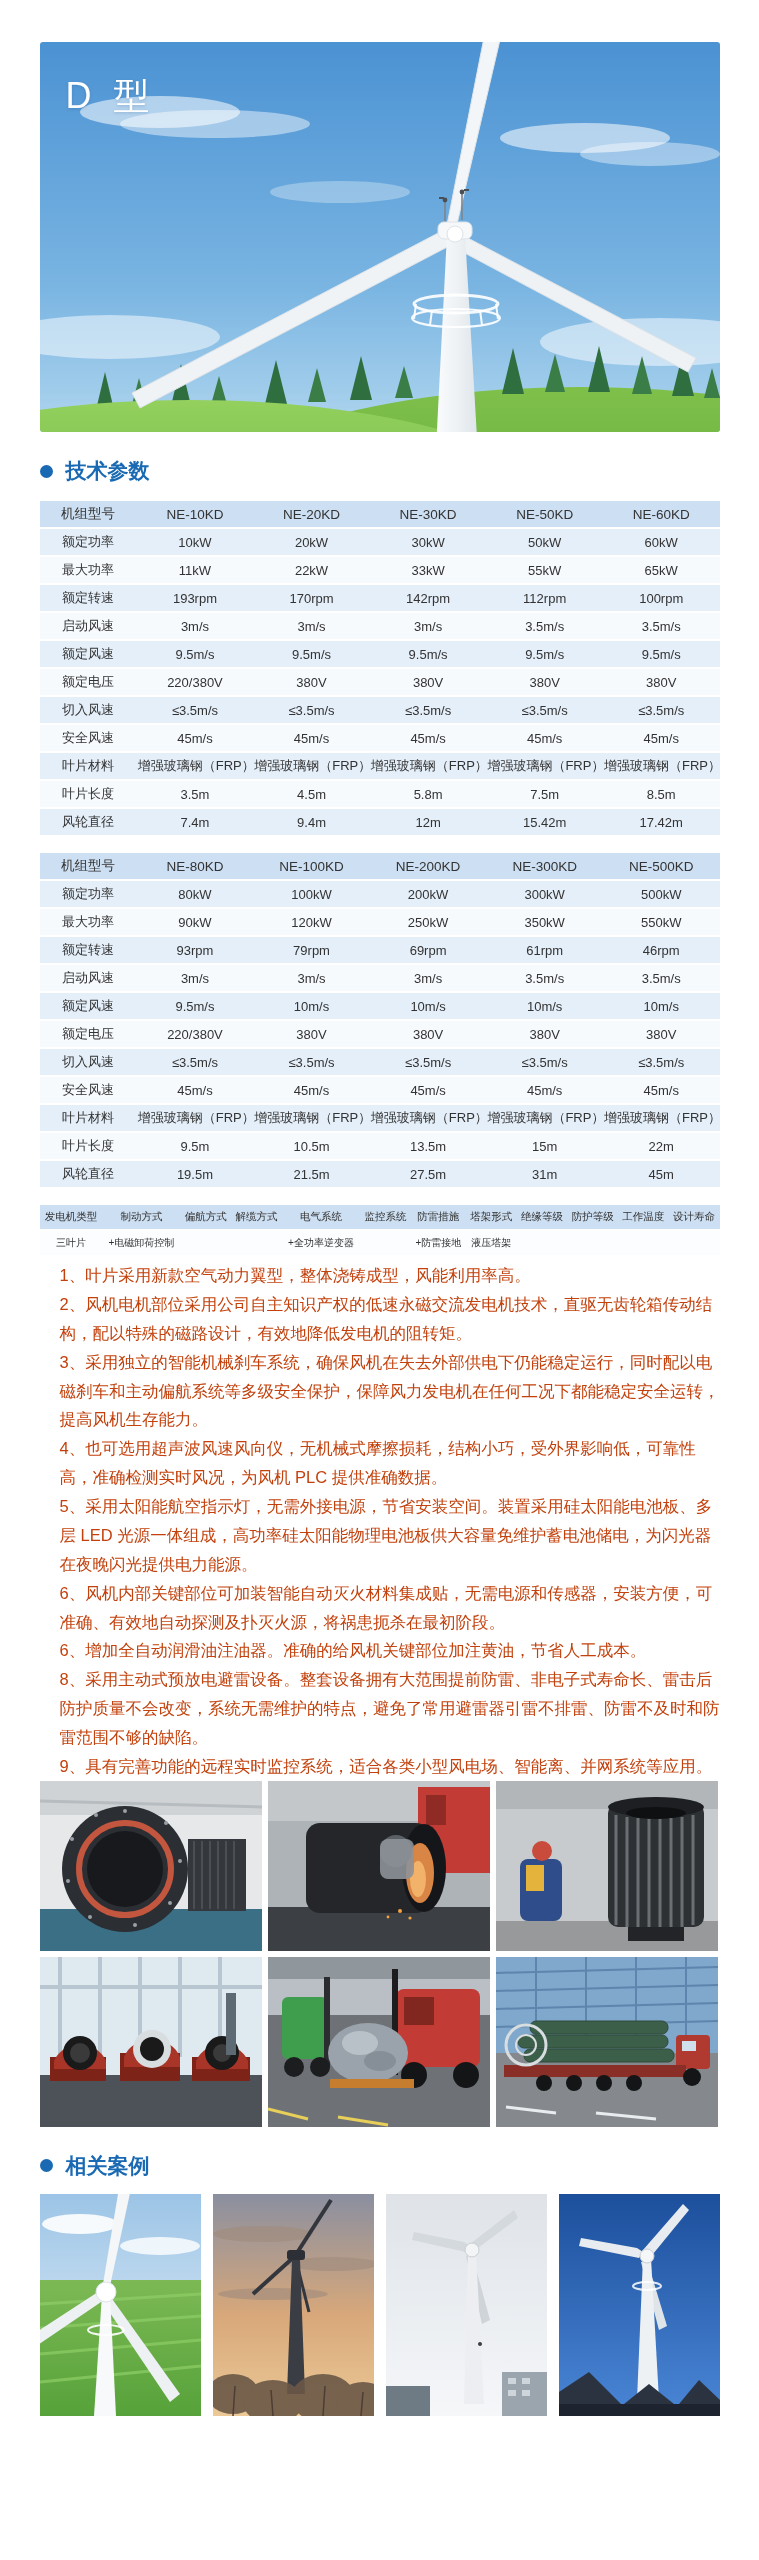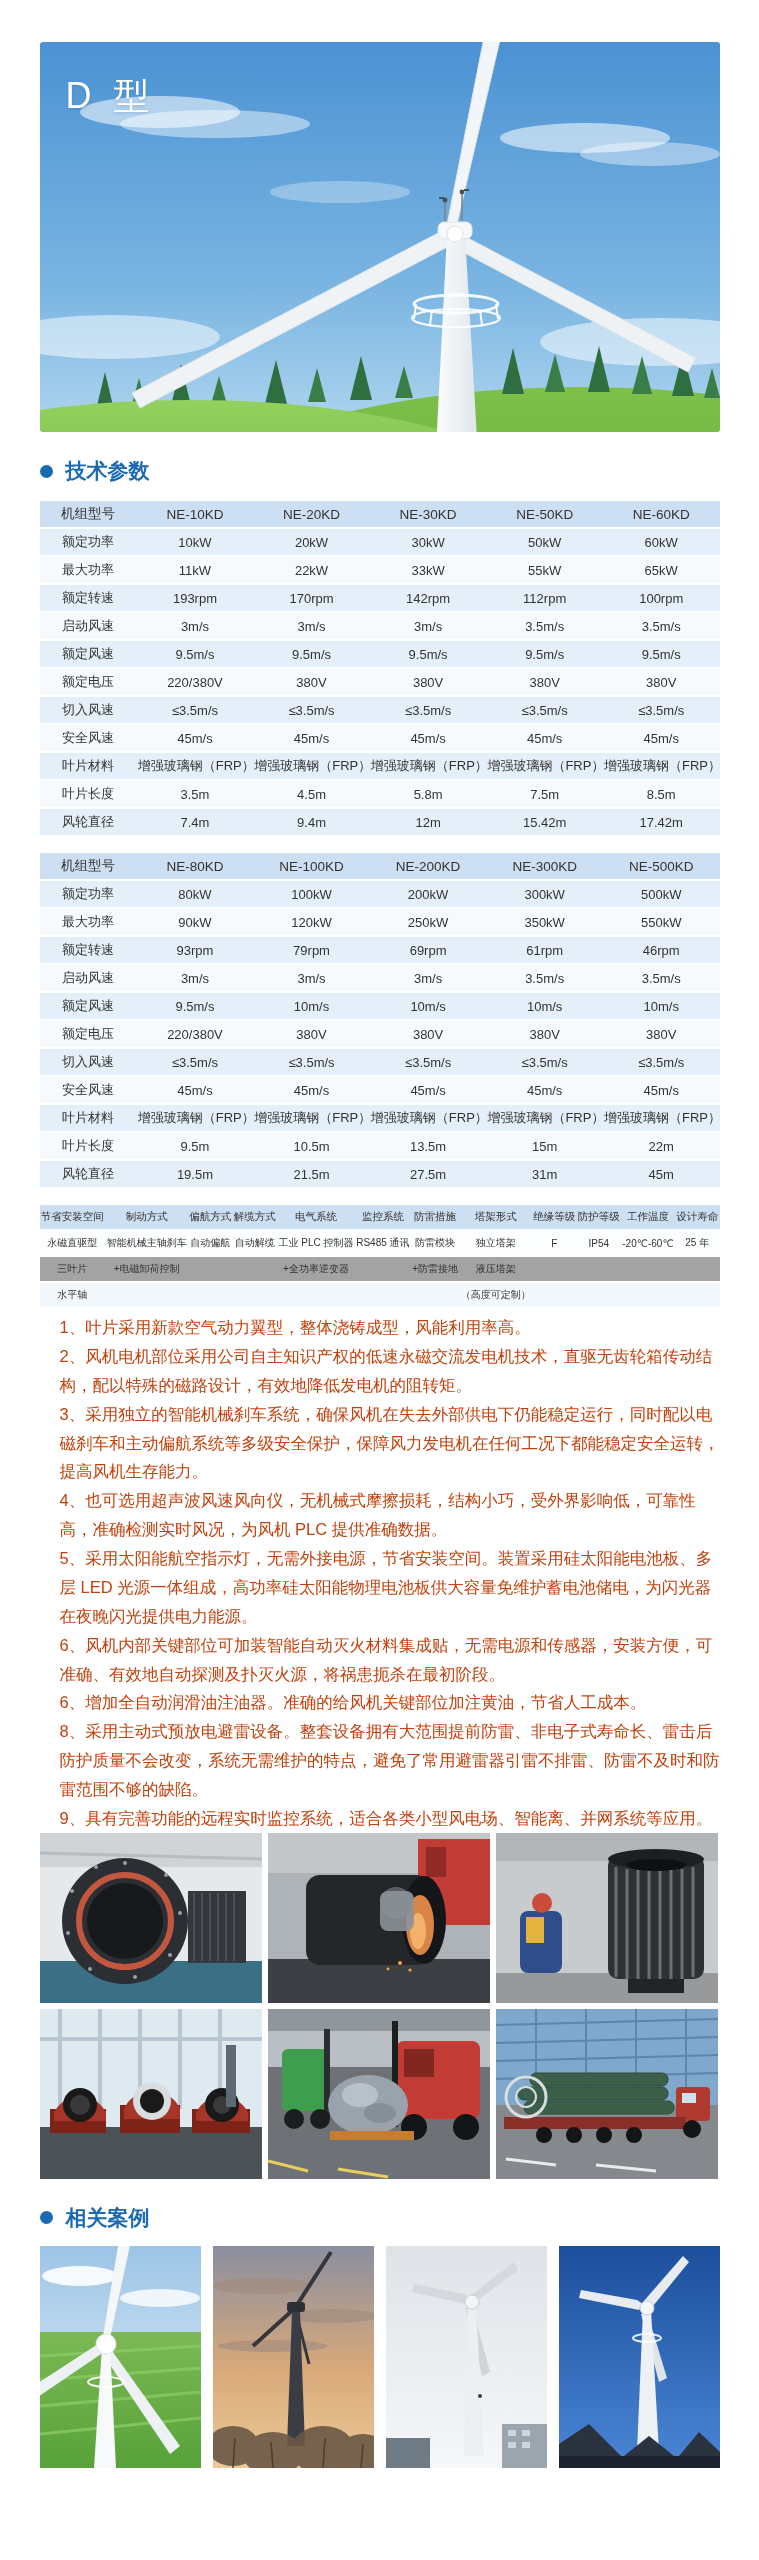--- a/index.html
+++ b/index.html
@@ -362,72 +362,44 @@
           <td>21.5m</td>
           <td>27.5m</td>
           <td>31m</td>
           <td>45m</td>
         </tr>
       </tbody>
     </table>
   <table class="spec">
       <thead>
         <tr>
-          <th>节省安装空间</th>
+          <th>发电机类型</th>
           <th>制动方式</th>
           <th>偏航方式</th>
           <th>解缆方式</th>
           <th>电气系统</th>
           <th>监控系统</th>
           <th>防雷措施</th>
           <th>塔架形式</th>
           <th>绝缘等级</th>
           <th>防护等级</th>
           <th>工作温度</th>
           <th>设计寿命</th>
         </tr>
       </thead>
       <tbody>
         <tr>
-          <td>永磁直驱型</td>
-          <td>智能机械主轴刹车</td>
-          <td>自动偏航</td>
-          <td>自动解缆</td>
-          <td>工业 PLC 控制器</td>
-          <td>RS485 通讯</td>
-          <td>防雷模块</td>
-          <td>独立塔架</td>
-          <td>F</td>
-          <td>IP54</td>
-          <td>-20℃-60℃</td>
-          <td>25 年</td>
-        </tr>
-        <tr>
           <td>三叶片</td>
           <td>+电磁卸荷控制</td>
           <td></td>
           <td></td>
           <td>+全功率逆变器</td>
           <td></td>
           <td>+防雷接地</td>
           <td>液压塔架</td>
-          <td></td>
-          <td></td>
-          <td></td>
-          <td></td>
-        </tr>
-        <tr>
-          <td>水平轴</td>
-          <td></td>
-          <td></td>
-          <td></td>
-          <td></td>
-          <td></td>
-          <td></td>
-          <td>（高度可定制）</td>
           <td></td>
           <td></td>
           <td></td>
           <td></td>
         </tr>
       </tbody>
     </table>
 
   <div class="features">
     <p>1、叶片采用新款空气动力翼型，整体浇铸成型，风能利用率高。</p>

